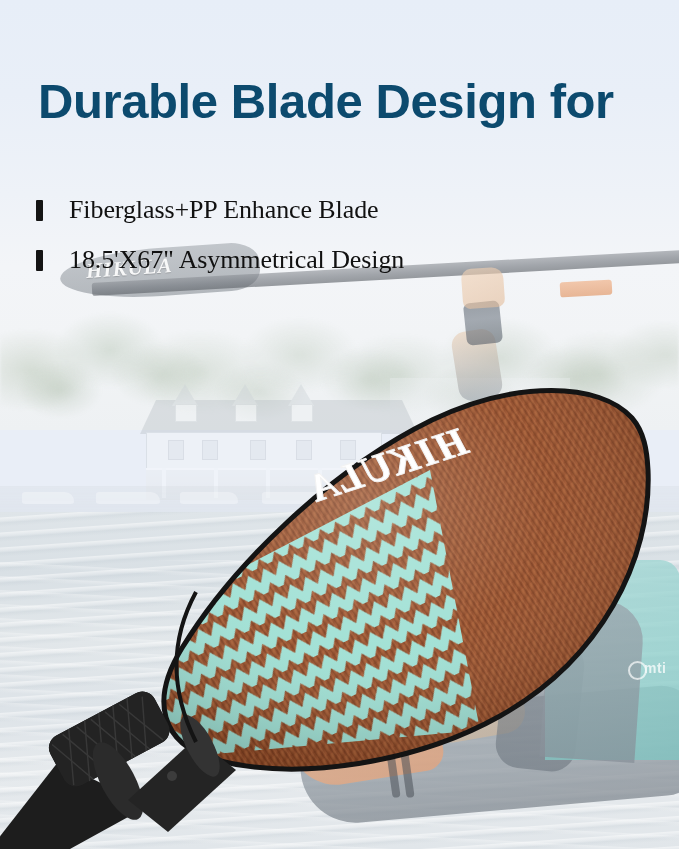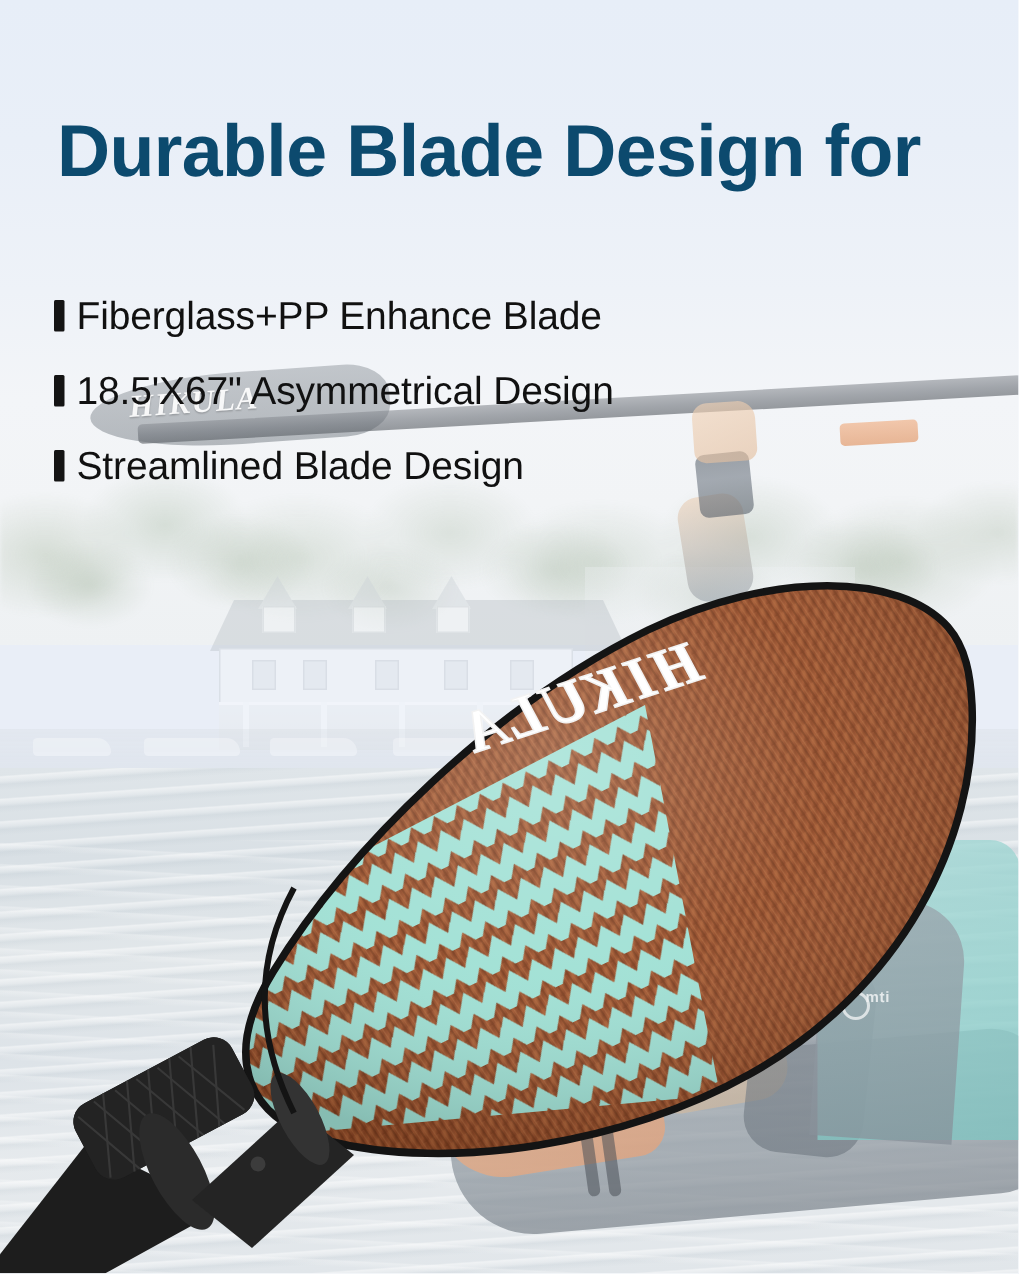--- a/index.html
+++ b/index.html
@@ -179,22 +179,22 @@
     position:absolute;left:545px;top:560px;width:135px;height:200px;
     background:linear-gradient(160deg,#a6d9d6,#8fcfcb 55%,#7fc4c1);
     border-radius:40px 20px 0 0;opacity:.78;
   }
   .vest-panel{
     position:absolute;left:545px;top:600px;width:95px;height:160px;
     background:linear-gradient(170deg,#9aa3ab,#868f98);
     border-radius:30px 40px 0 0;opacity:.72;transform:rotate(4deg);
   }
   .vest-logo{
-    position:absolute;left:577px;top:660px;
-    font-size:10px;font-weight:700;color:rgba(255,255,255,.88);
+    position:absolute;left:644px;top:660px;
+    font-size:14px;font-weight:700;color:rgba(255,255,255,.88);
     letter-spacing:.5px;opacity:.85;
   }
   .vest-logo .ring{
     position:absolute;left:-16px;top:1px;width:15px;height:15px;
     border:2px solid rgba(255,255,255,.8);border-radius:50%;
   }
   .torso{
     position:absolute;left:500px;top:640px;width:80px;height:130px;
     background:linear-gradient(180deg,#7c858e,#6d767f);
     border-radius:24px;opacity:.6;transform:rotate(6deg);
@@ -209,21 +209,21 @@
   .blade-wrap{position:absolute;left:0;top:0;width:679px;height:849px;}
 
   
   .headline{
     position:absolute;left:38px;top:62px;width:600px;
     font-size:49px;line-height:1.13;font-weight:800;
     color:#0c4a6e;letter-spacing:-.4px;margin-top:12px;
   }
   .bullets{position:absolute;left:36px;top:185px;width:620px;}
   .bullet{
-    display:flex;align-items:center;gap:8px;height:50px;
+    display:flex;align-items:center;gap:26px;height:50px;font-family:Liberation Serif, serif;
   }
   .bullet .mark{
     width:7px;height:21px;background:#141414;flex:0 0 auto;border-radius:1px;
   }
   .bullet .txt{
     font-size:26px;color:#111;font-weight:400;letter-spacing:-.1px;
     white-space:nowrap;
   }
 </style>
 </head>
@@ -392,19 +392,15 @@
 
   <div class="bullets">
     <div class="bullet">
       <span class="mark"></span>
       <span class="txt">Fiberglass+PP Enhance Blade</span>
     </div>
     <div class="bullet">
       <span class="mark"></span>
       <span class="txt">18.5'X67" Asymmetrical Design</span>
     </div>
-    <div class="bullet">
-      <span class="mark"></span>
-      <span class="txt">Streamlined Blade Design</span>
-    </div>
   </div>
 
 </div>
 
 </body></html>

